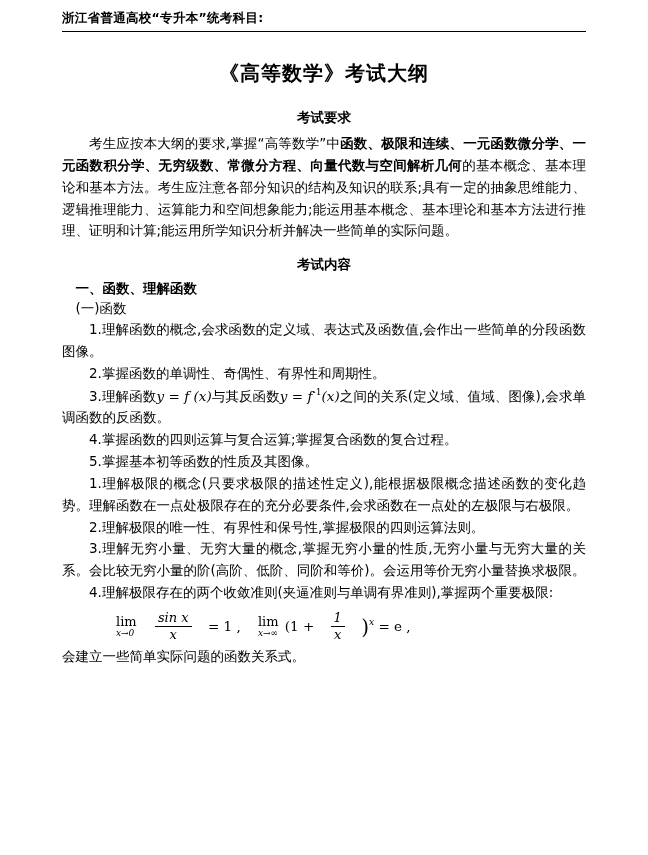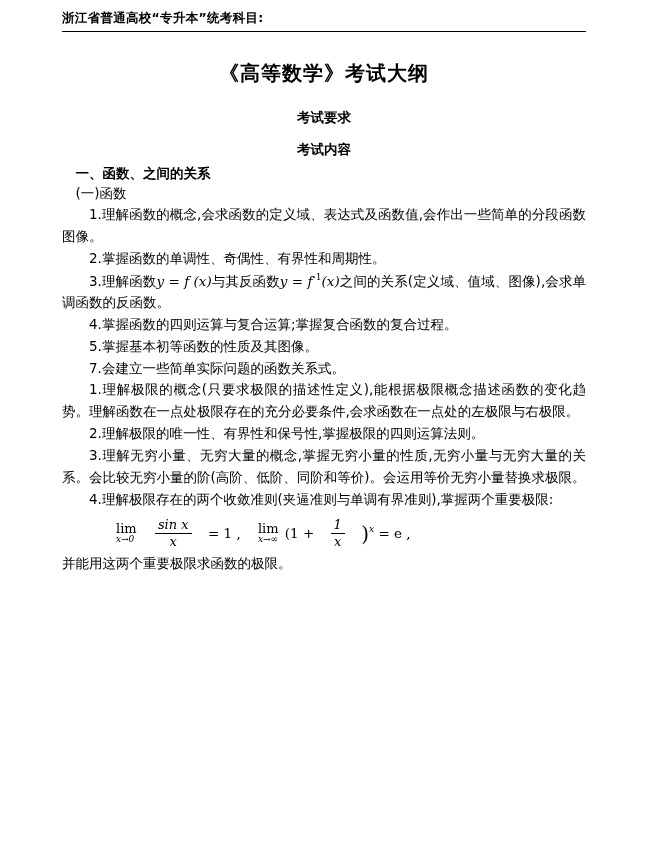--- a/index.html
+++ b/index.html
@@ -132,34 +132,34 @@
   <div class="header-line">
     <div class="header-title">浙江省普通高校“专升本”统考科目:</div>
   </div>
 
   <div class="content">
 
     <div class="doc-title">《高等数学》考试大纲</div>
 
     <div class="section-center">考试要求</div>
 
+    <p class="para"><span>考生应按本大纲的要求,掌握“高等数学”中</span><b>函数、极限和连续、一元函数微分学、一元函数积分学、无穷级数、常微分方程、向量代数与空间解析几何</b><span>的基本概念、基本理论和基本方法。考生应注意各部分知识的结构及知识的联系;具有一定的抽象思维能力、逻辑推理能力、运算能力和空间想象能力;能运用基本概念、基本理论和基本方法进行推理、证明和计算;能运用所学知识分析并解决一些简单的实际问题。</span></p>
 
     <div class="section-center" style="margin-top:14px;">考试内容</div>
 
-    <div class="heading-l1">一、函数、之间的关系</div>
+    <div class="heading-l1">一、函数、理解函数</div>
     <div class="heading-l2">(一)函数</div>
 
     <p class="item">1.理解函数的概念,会求函数的定义域、表达式及函数值,会作出一些简单的分段函数图像。</p>
     <p class="item">2.掌握函数的单调性、奇偶性、有界性和周期性。</p>
 
     <p class="item"><span>3.理解函数</span><span class="mathit">y = f (x)</span><span>与其反函数</span><span class="mathit">y = f</span><sup class="sup mathup">-1</sup><span class="mathit">(x)</span><span>之间的关系(定义域、值域、图像),会求单调函数的反函数。</span></p>
 
     <p class="item">4.掌握函数的四则运算与复合运算;掌握复合函数的复合过程。</p>
     <p class="item">5.掌握基本初等函数的性质及其图像。</p>
-    <p class="item">7.会建立一些简单实际问题的函数关系式。</p>
 
 
     <p class="item">1.理解极限的概念(只要求极限的描述性定义),能根据极限概念描述函数的变化趋势。理解函数在一点处极限存在的充分必要条件,会求函数在一点处的左极限与右极限。</p>
     <p class="item">2.理解极限的唯一性、有界性和保号性,掌握极限的四则运算法则。</p>
     <p class="item">3.理解无穷小量、无穷大量的概念,掌握无穷小量的性质,无穷小量与无穷大量的关系。会比较无穷小量的阶(高阶、低阶、同阶和等价)。会运用等价无穷小量替换求极限。</p>
     <p class="item">4.理解极限存在的两个收敛准则(夹逼准则与单调有界准则),掌握两个重要极限:</p>
 
     <div class="formula-line">
       <span class="lim">
         <span class="lim-top mathup">lim</span>
@@ -177,17 +177,17 @@
       </span>
       <span class="inlmath">(1 +</span>
       <span class="frac">
         <span class="num mathup">1</span>
         <span class="den">x</span>
       </span>
       <span class="paren">)</span><sup class="sup mathit">x</sup>
       <span class="inlmath">= e ,</span>
     </div>
 
-    <p class="item" style="text-indent:0;">并能用这两个重要极限求函数的极限。</p>
+    <p class="item" style="text-indent:0;">会建立一些简单实际问题的函数关系式。</p>
 
 
   </div>
 </div>
 
 </body></html>

